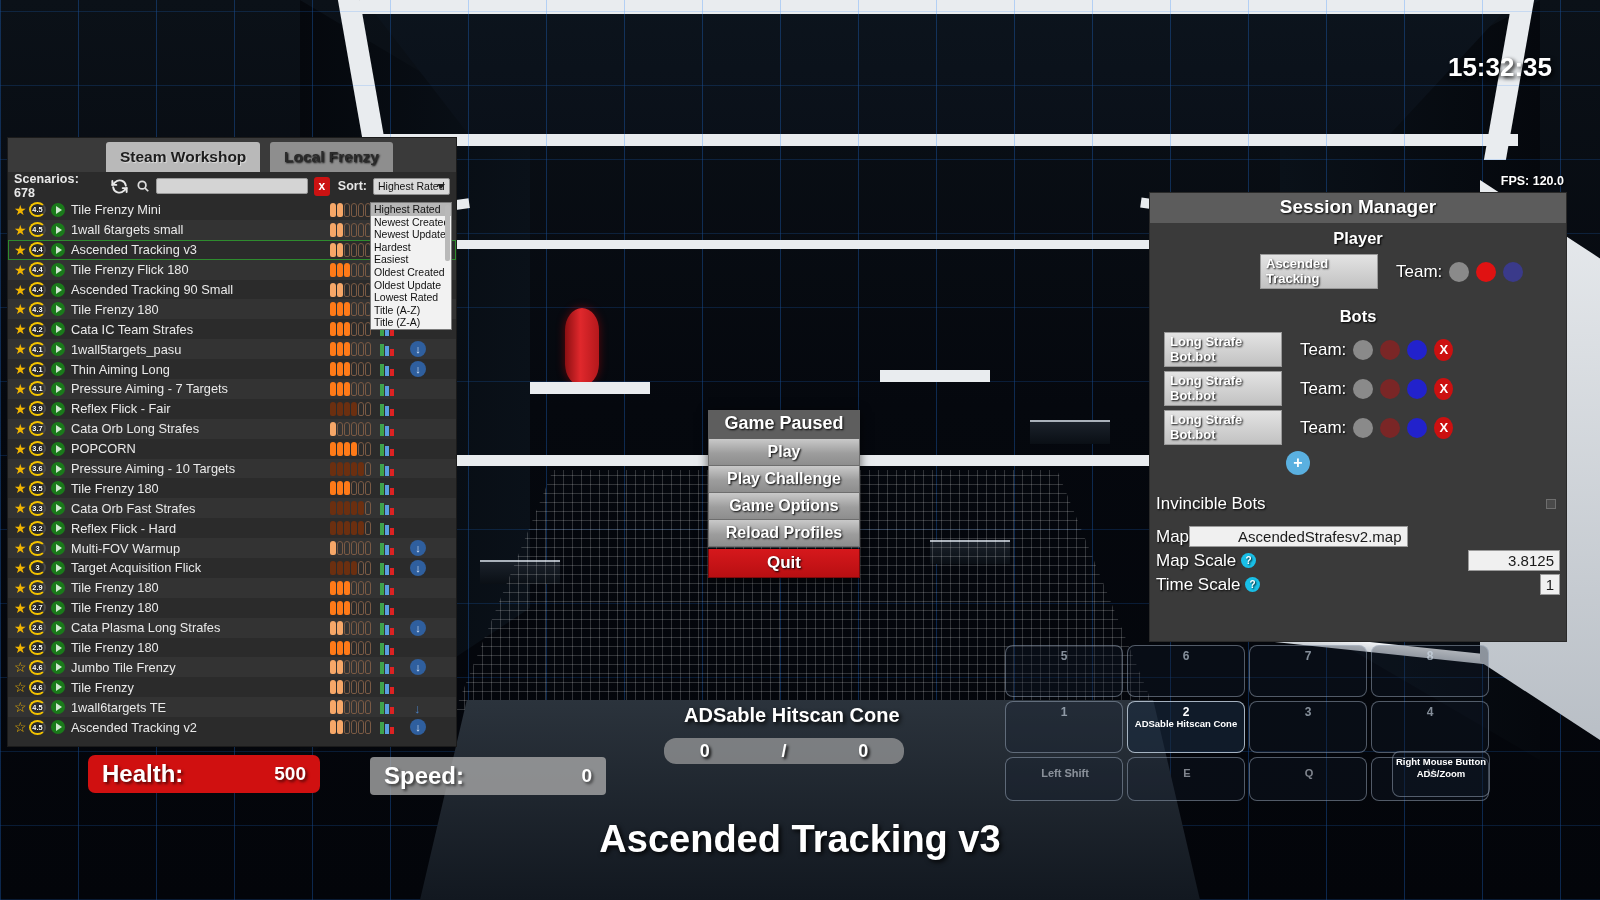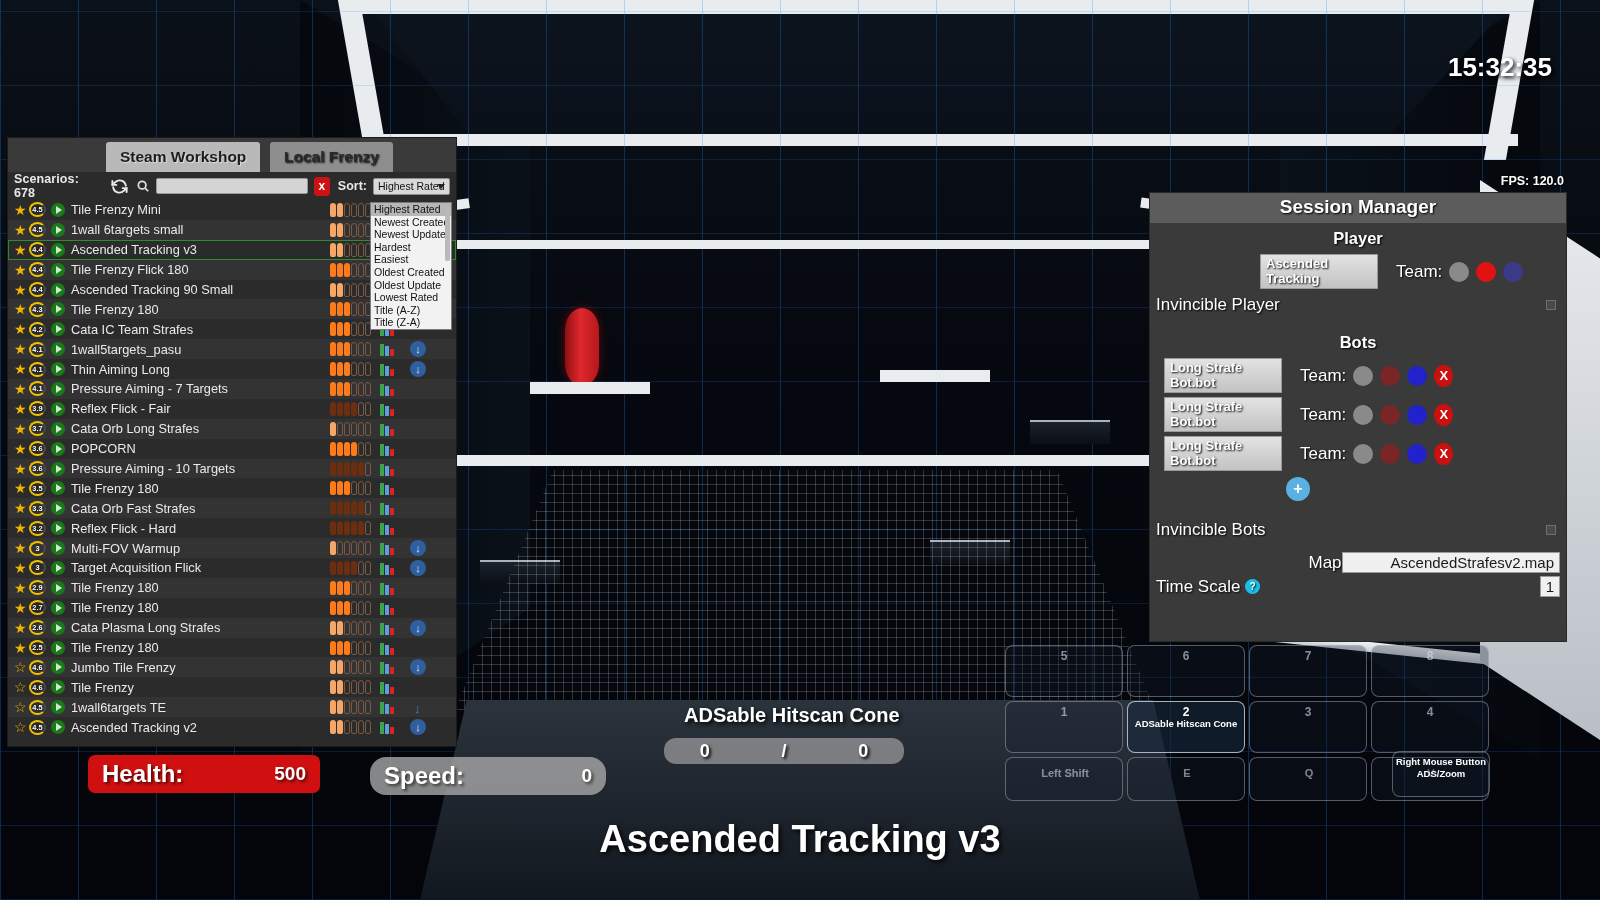--- a/index.html
+++ b/index.html
@@ -241,21 +241,21 @@
   .hud-health {
     position: absolute; left: 88px; top: 755px; width: 232px; height: 38px;
     background: #d01010; border-radius: 7px; display: flex; align-items: center;
     justify-content: space-between; padding: 0 14px;
     color: #fff; text-shadow: 2px 2px 3px rgba(0,0,0,.6);
   }
   .hud-health .k { font-size: 24px; font-weight: bold; }
   .hud-health .v { font-size: 19px; font-weight: bold; }
   .hud-speed {
     position: absolute; left: 370px; top: 757px; width: 236px; height: 38px;
-    background: rgba(170,170,170,.78); border-radius: 16px; display: flex;
+    background: rgba(170,170,170,.78); border-radius: 4px; display: flex;
     align-items: center; justify-content: space-between; padding: 0 14px;
     color: #fff; text-shadow: 2px 2px 3px rgba(0,0,0,.6);
   }
   .hud-speed .k { font-size: 24px; font-weight: bold; }
   .hud-speed .v { font-size: 19px; font-weight: bold; }
   .hud-weapon-name {
     position: absolute; left: 684px; top: 704px; color: #fff;
     font-size: 20px; font-weight: bold; text-shadow: 2px 2px 4px #000;
   }
   .hud-ammo {
@@ -918,40 +918,44 @@
       <div class="opt">Newest Update</div>
       <div class="opt">Hardest</div>
       <div class="opt">Easiest</div>
       <div class="opt">Oldest Created</div>
       <div class="opt">Oldest Update</div>
       <div class="opt">Lowest Rated</div>
       <div class="opt">Title (A-Z)</div>
       <div class="opt">Title (Z-A)</div>
     </div>
 
+  <div class="panel" id="pause">
+    <div class="pause-title">Game Paused</div>
+    <button class="pbtn">Play</button>
+    <button class="pbtn">Play Challenge</button>
+    <button class="pbtn">Game Options</button>
+    <button class="pbtn">Reload Profiles</button>
+    <button class="pbtn quit">Quit</button>
+  </div>
 
   <div class="panel" id="session">
     <div class="sm-title">Session Manager</div>
 
     <div class="sm-head">Player</div>
 
     <div style="display:flex;align-items:center;gap:18px;margin:6px 0 0 110px;">
       <div class="namebox">Ascended Tracking</div>
       <div class="teamrow">
         <span class="sm-label">Team:</span>
         <span class="dot gray"></span>
         <span class="dot red"></span>
         <span class="dot bluedim"></span>
       </div>
     </div>
 
-    <div style="display:flex;align-items:center;justify-content:space-between;margin:6px 10px 0 6px;">
-      <span class="sm-label">Invincible Player</span>
-      <span class="cbox"></span>
-    </div>
 
     <div class="sm-head" style="margin-top:18px;">Bots</div>
 
     <div style="display:flex;align-items:center;gap:18px;margin:6px 0 0 14px;">
       <div class="namebox">Long Strafe Bot.bot</div>
       <div class="teamrow">
         <span class="sm-label">Team:</span>
         <span class="dot gray"></span>
         <span class="dot reddim"></span>
         <span class="dot blue"></span>
@@ -983,23 +987,30 @@
 
     <div style="display:flex;justify-content:center;margin-top:6px;padding-right:120px;">
       <span class="addbtn">+</span>
     </div>
 
     <div style="display:flex;align-items:center;justify-content:space-between;margin:19px 10px 0 6px;">
       <span class="sm-label">Invincible Bots</span>
       <span class="cbox"></span>
     </div>
 
-    <div style="display:flex;align-items:center;justify-content:flex-end;margin:12px 6px 0 6px;">
+    <div style="display:flex;align-items:center;justify-content:flex-start;margin:12px 6px 0 6px;">
       <span class="sm-label">Map</span>
       <span class="valbox" style="text-align:center;min-width:194px;padding-left:48px;">AscendedStrafesv2.map</span>
+    </div>
+    <div style="display:flex;align-items:center;justify-content:space-between;margin:3px 6px 0 6px;">
+      <span class="sm-label">
+        <span>Map Scale</span>
+        <span class="qmark">?</span>
+      </span>
+      <span class="valbox" style="min-width:92px;">3.8125</span>
     </div>
     <div style="display:flex;align-items:center;justify-content:space-between;margin:3px 6px 0 6px;">
       <span class="sm-label">
         <span>Time Scale</span>
         <span class="qmark">?</span>
       </span>
       <span class="valbox" style="min-width:16px;">1</span>
     </div>
   </div>
 

